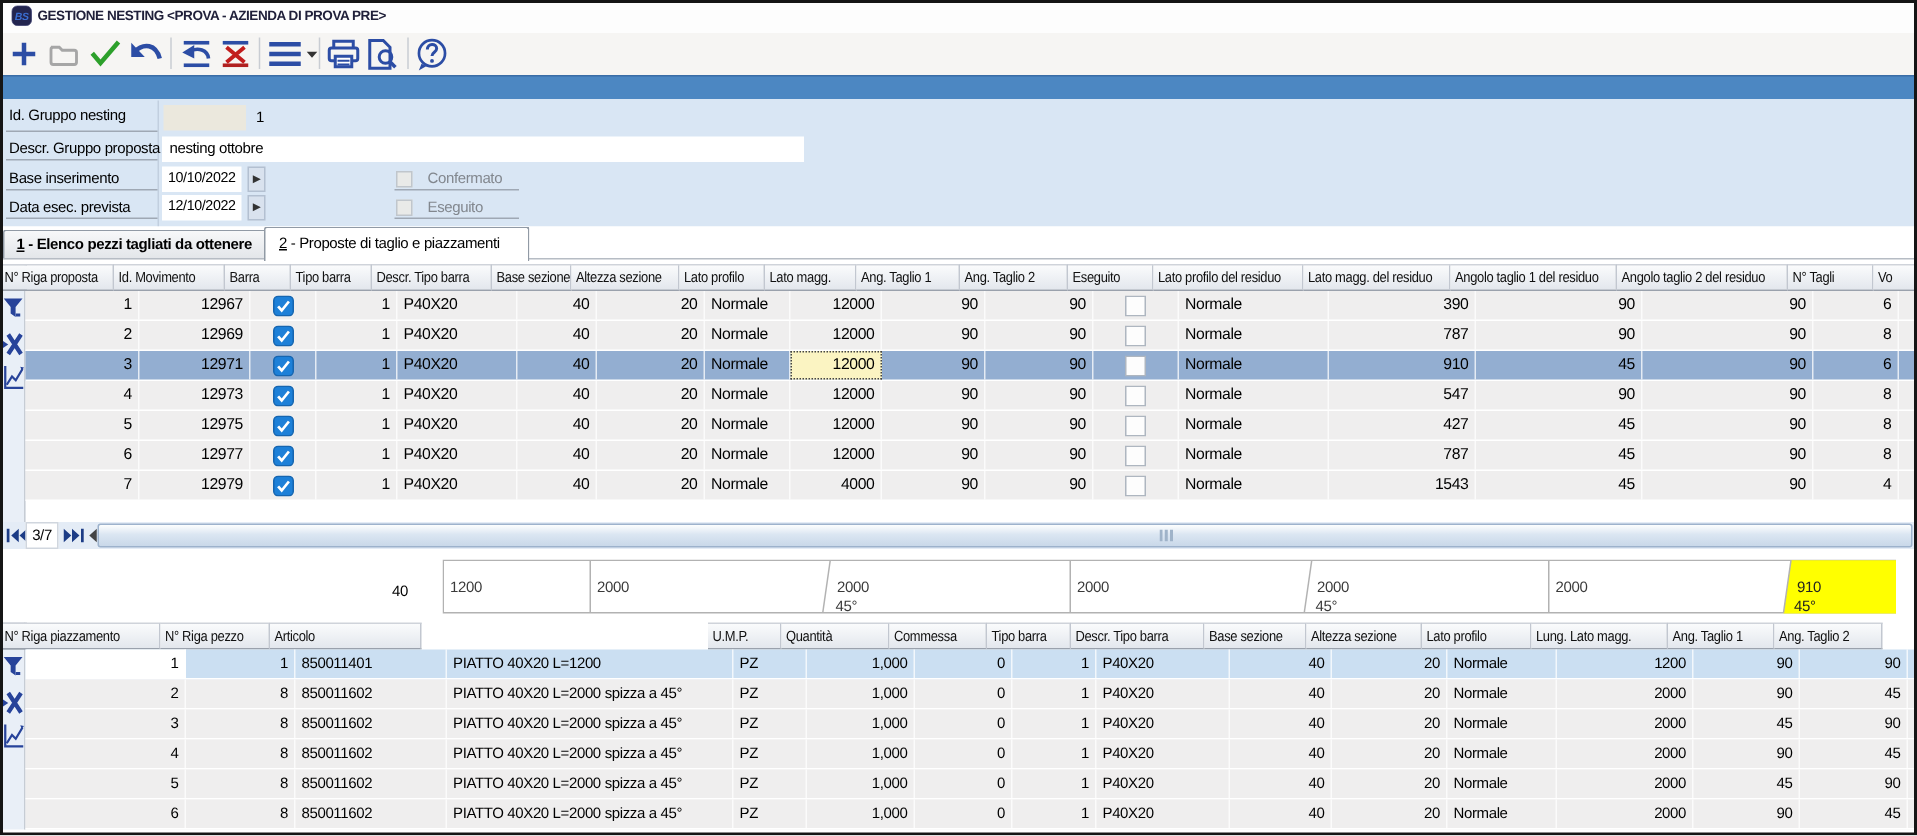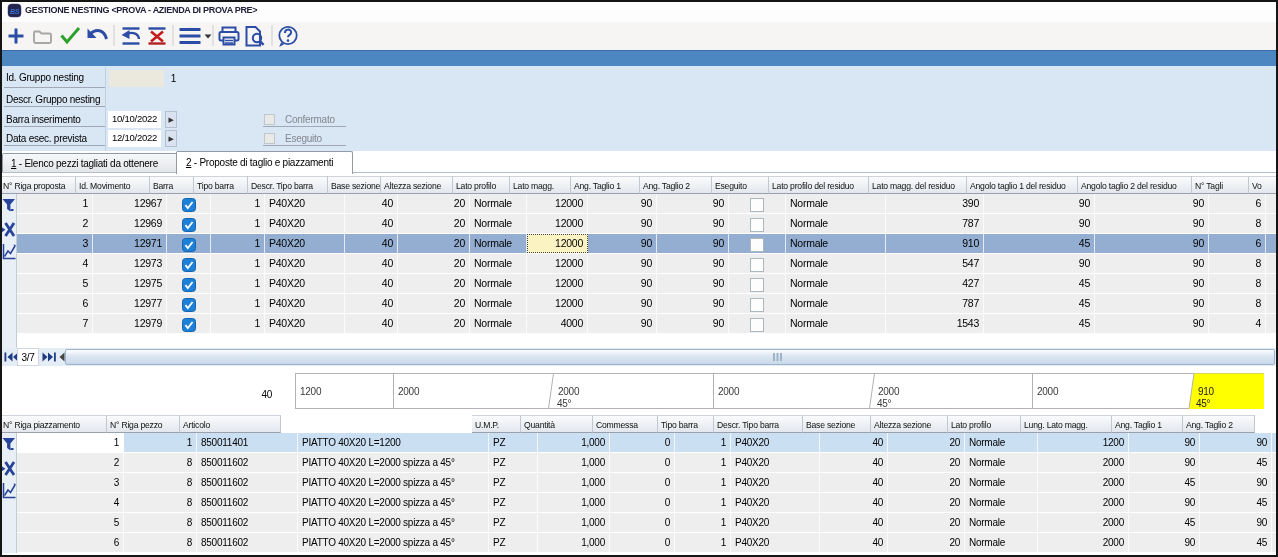--- a/index.html
+++ b/index.html
@@ -17,21 +17,21 @@
 #band { left:0; top:50px; width:100%; height:16px; background:#4c87c2; border-top:1px solid #3a6da6; }
 
 #form { left:0; top:66px; width:100%; height:85px; background:#d9e6f4; }
 .flabel { position:absolute; left:6px; color:#000; }
 .funder { position:absolute; left:4px; height:1px; background:#9fa8b4; width:101px; }
 .fvline { position:absolute; left:105px; top:1px; width:1px; height:84px; background:#c2cfdf; }
 
 #tabbar { left:0; top:151px; width:100%; height:25px; background:#fff; }
 .tab1 { position:absolute; left:2px; top:2px; width:196px; height:20px;
   background:linear-gradient(#f7f8f9,#e2e5e9); border:1px solid #919aa5; border-bottom:none;
-  border-radius:2px 2px 0 0; line-height:20px; padding-left:8px; white-space:nowrap; overflow:hidden; }
+  border-radius:2px 2px 0 0; line-height:20px; padding-left:8px; white-space:nowrap; overflow:hidden;font-weight:bold; }
 .tab2 { position:absolute; left:176px; top:0px; width:177px; height:23px; background:#fff;
   border:1px solid #919aa5; border-bottom:none; border-radius:2px 2px 0 0; line-height:21px; padding-left:9px; z-index:2; white-space:nowrap; overflow:hidden; }
 #tabline { left:0; top:172px; width:100%; height:1px; background:#b6bcc4; }
 .u { text-decoration:underline; }
 
 .strip { position:absolute; left:0; width:17px; background:#e9eff7; border-right:1px solid #c6ccd4; }
 .hrow { position:absolute; left:0; height:18px; }
 .hc { position:absolute; top:0; height:18px; background:linear-gradient(#fafbfc,#e3e7ed);
   border-right:1px solid #c2c7d0; border-top:1px solid #cfd3da; border-bottom:1px solid #9aa1ac;
   line-height:17px; padding-left:3px; white-space:nowrap; overflow:hidden; color:#101010; }
@@ -117,28 +117,29 @@
       </g>
       <circle cx="288" cy="18.6" r="1.3" fill="#2c4da5"></circle>
     </svg>
   </div>
   <div class="abs" id="band"></div>
 
   <div class="abs" id="form">
     <div class="fvline"></div>
     <div class="flabel" style="top:6px">Id. Gruppo nesting</div>
     <div class="funder" style="top:20.5px"></div>
-    <div class="flabel" style="top:28px">Descr. Gruppo nesting</div>
+    <div class="flabel" style="top:28px">Descr. Gruppo proposta</div>
     <div class="funder" style="top:40px"></div>
-    <div class="flabel" style="top:48px">Barra inserimento</div>
+    <div class="flabel" style="top:48px">Base inserimento</div>
     <div class="funder" style="top:59.5px"></div>
     <div class="flabel" style="top:67px">Data esec. prevista</div>
     <div class="funder" style="top:79px"></div>
     <div class="abs" style="left:109px;top:4px;width:55px;height:17px;background:#ebe8dd"></div>
     <div class="abs" style="left:108px;top:4px;width:68px;height:17px;text-align:right;line-height:17px">1</div>
+    <div class="abs" style="left:108px;top:25px;width:428px;height:17px;background:#fff;line-height:17px;padding-left:5px">nesting ottobre</div>
     <div class="abs" style="left:108px;top:45px;width:53px;height:17px;background:#fff;line-height:16px;padding-left:4px;font-size:9.5px">10/10/2022</div>
     <div class="abs" style="left:165px;top:45px;width:12px;height:17px;background:#d9e2ee;border:1px solid #b3c0d1;font-size:7px;text-align:center;line-height:16px;color:#333">▶</div>
     <div class="abs" style="left:108px;top:64px;width:53px;height:17px;background:#fff;line-height:16px;padding-left:4px;font-size:9.5px">12/10/2022</div>
     <div class="abs" style="left:165px;top:64px;width:12px;height:17px;background:#d9e2ee;border:1px solid #b3c0d1;font-size:7px;text-align:center;line-height:16px;color:#333">▶</div>
     <div class="abs" style="left:264px;top:48px;width:11px;height:11px;background:#e9eae8;border:1px solid #c0c6cc"></div>
     <div class="abs" style="left:285px;top:48px;color:#82878e">Confermato</div>
     <div class="abs" style="left:263px;top:59.5px;width:83px;height:1px;background:#9fa8b4"></div>
     <div class="abs" style="left:264px;top:67px;width:11px;height:11px;background:#e9eae8;border:1px solid #c0c6cc"></div>
     <div class="abs" style="left:285px;top:67px;color:#82878e">Eseguito</div>
     <div class="abs" style="left:263px;top:79px;width:83px;height:1px;background:#9fa8b4"></div>

